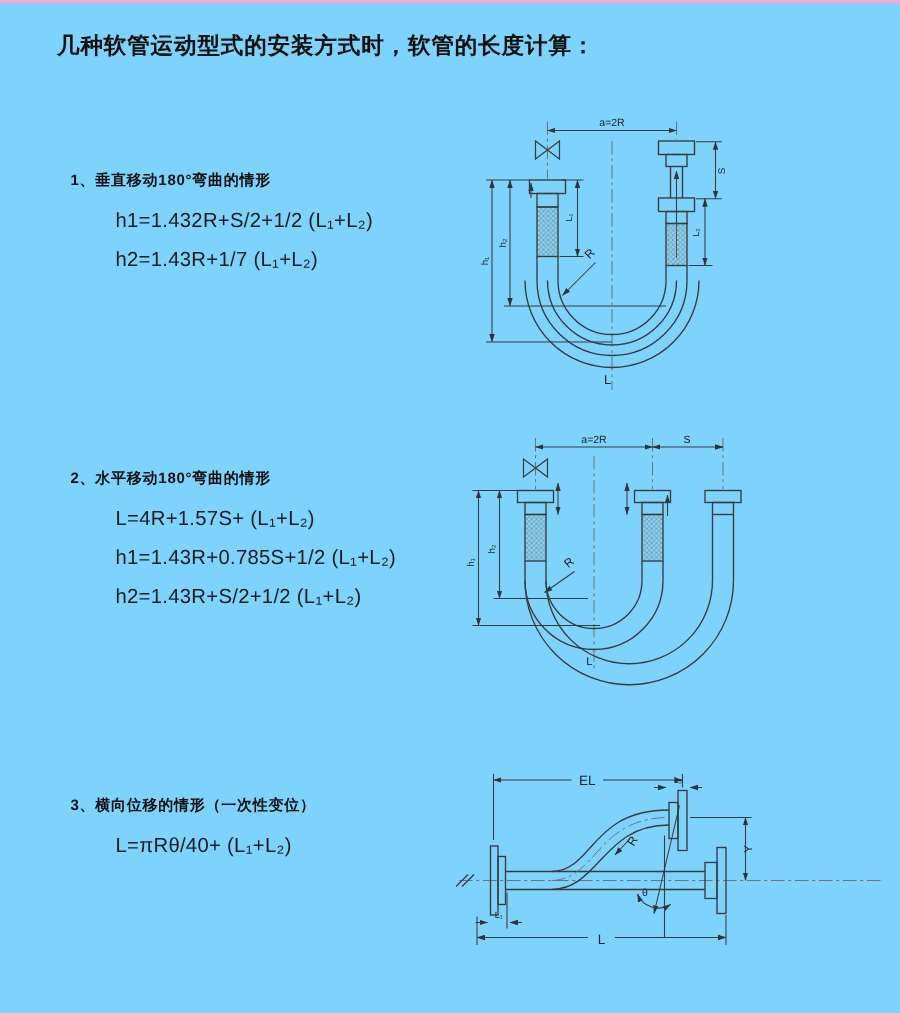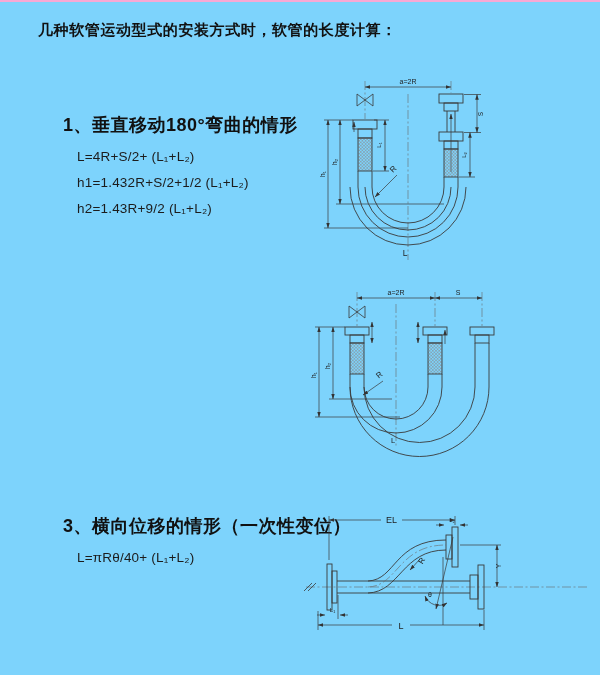--- a/index.html
+++ b/index.html
@@ -1,42 +1,47 @@
 <!DOCTYPE html>
 <html><head>
 <meta charset="utf-8">
 <style>
   html,body{margin:0;padding:0;background:#fff;}
   .page{position:relative;width:600px;height:675px;background:#7dd3fc;overflow:hidden;
         font-family:"Liberation Sans",sans-serif;border-top:2px solid #f9a8d4;}
   .title{position:absolute;left:38px;top:19px;margin:0;font-size:15px;font-weight:bold;
          color:#111;letter-spacing:.6px;white-space:nowrap;}
   .sec{position:absolute;left:47px;width:310px;}
-  .heading{margin:0 0 7px 16px;font-size:18px;font-weight:bold;color:#111;letter-spacing:.5px;white-space:nowrap;}
+  .heading{margin:0 0 7px 0;font-size:10px;font-weight:bold;color:#111;letter-spacing:.5px;white-space:nowrap;}
   .formula{margin:0 0 0 30px;font-size:13.5px;line-height:26px;color:#1c1c1c;
            letter-spacing:.2px;white-space:nowrap;}
   .diag{position:absolute;}
   .diag text{font-family:"Liberation Sans",sans-serif;fill:#1d1d1d;stroke:none;}
 </style>
 </head>
 <body>
 
 <main class="page">
 
   <h1 class="title">几种软管运动型式的安装方式时，软管的长度计算：</h1>
 
   <section class="sec" style="top:111px">
     <h2 class="heading">1、垂直移动180°弯曲的情形</h2>
-    <p class="formula">L=4R+S/2+ (L₁+L₂)</p>
     <p class="formula">h1=1.432R+S/2+1/2 (L₁+L₂)</p>
-    <p class="formula">h2=1.43R+9/2 (L₁+L₂)</p>
+    <p class="formula">h2=1.43R+1/7 (L₁+L₂)</p>
   </section>
 
-
-  <section class="sec" style="top:512px">
+  <section class="sec" style="top:310px">
+    <h2 class="heading">2、水平移动180°弯曲的情形</h2>
+    <p class="formula">L=4R+1.57S+ (L₁+L₂)</p>
+    <p class="formula">h1=1.43R+0.785S+1/2 (L₁+L₂)</p>
+    <p class="formula">h2=1.43R+S/2+1/2 (L₁+L₂)</p>
+  </section>
+
+  <section class="sec" style="top:528px">
     <h2 class="heading">3、横向位移的情形（一次性变位）</h2>
     <p class="formula">L=πRθ/40+ (L₁+L₂)</p>
   </section>
 
   <svg class="diag" style="left:308px;top:62px" width="280" height="205" viewBox="0 0 280 205">
     <defs>
       <marker id="ar1" viewBox="0 0 10 10" refX="9.5" refY="5" markerWidth="8" markerHeight="8" orient="auto-start-reverse">
         <path d="M0,1.8 L10,5 L0,8.2 Z" fill="#333"></path>
       </marker>
       <pattern id="braid1" width="3.2" height="3.2" patternUnits="userSpaceOnUse">

